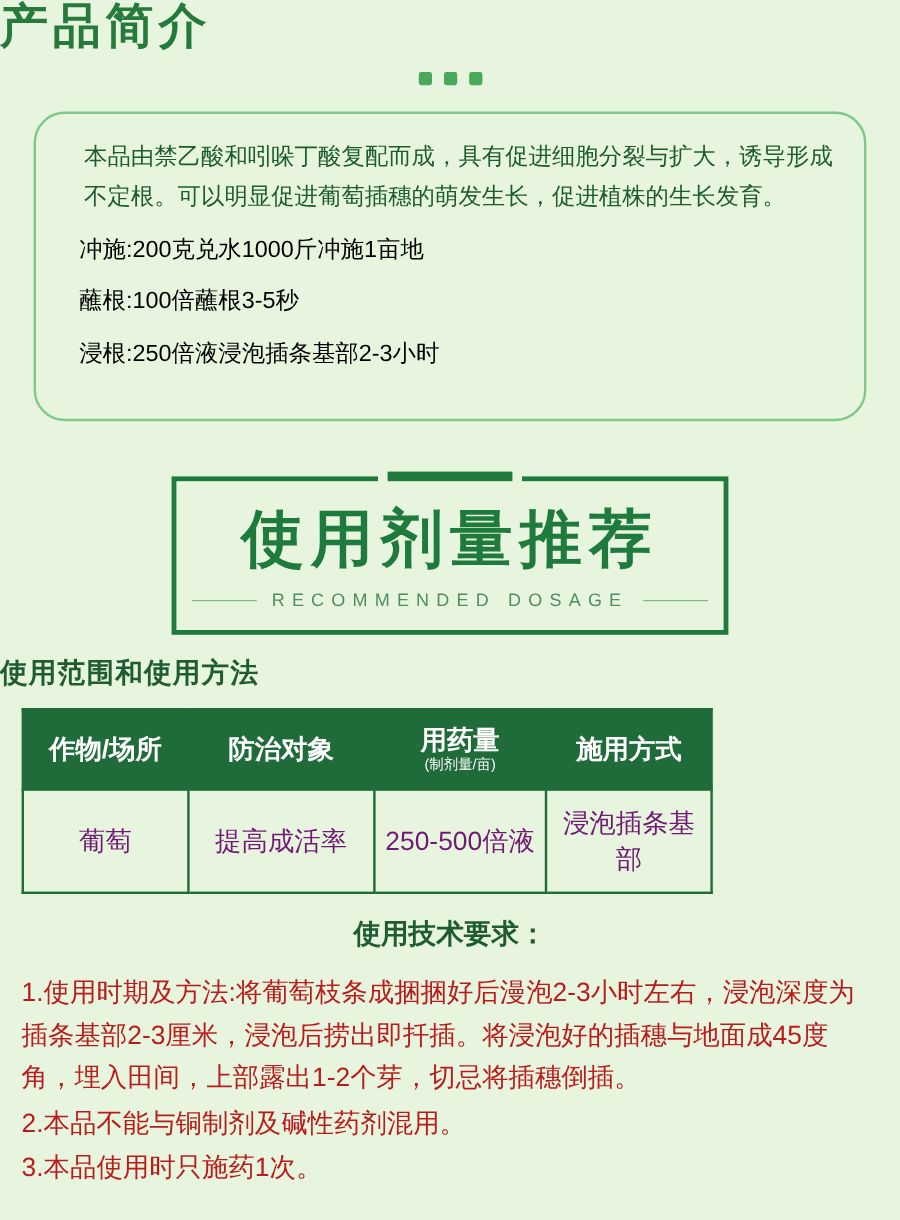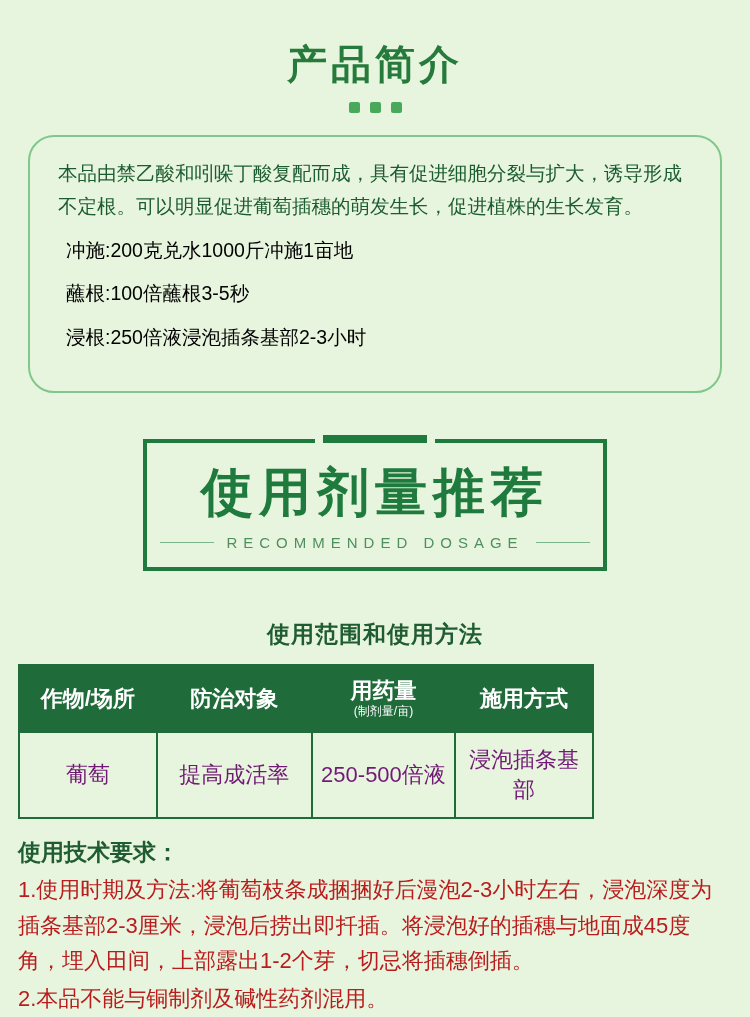--- a/index.html
+++ b/index.html
@@ -11,26 +11,24 @@
     height: 1017px;
     background: #e8f5de;
     font-family: "Liberation Sans", sans-serif;
     color: #1f5c32;
     overflow: hidden;
     position: relative;
   }
 
   
   .intro-title {
-    text-align: center;
     font-size: 40px;
     font-weight: bold;
     letter-spacing: 4px;
     color: #267a3c;
-    padding-top: 42px;
     line-height: 1.1;
   }
   .dots {
     display: flex;
     justify-content: center;
     gap: 10px;
     margin-top: 16px;
   }
   .dots i {
     display: block;
@@ -45,21 +43,21 @@
     border: 2px solid #7fc88c;
     border-radius: 26px;
     padding: 20px 24px 26px 24px;
     background: transparent;
   }
   .intro-para {
     font-size: 19.5px;
     line-height: 1.68;
     color: #1c5c30;
     text-indent: 0;
-    margin: 0 0 6px 4px;
+    margin: 0 0 6px 16px;
   }
   .intro-line {
     font-size: 19.5px;
     line-height: 1.62;
     color: #000000;
     margin: 12px;
   }
 
   
   .banner-wrap {
@@ -111,25 +109,24 @@
   }
   .banner-en .rule {
     display: block;
     width: 54px;
     height: 1px;
     background: #7bb78b;
   }
 
   
   .table-title {
-    text-align: center;
     font-size: 23px;
     font-weight: bold;
     color: #1f5c32;
-    margin-top: 48px;
+    margin-top: 16px;
     letter-spacing: 1px;
   }
   table.dosage {
     margin: 14px 18px 0 18px;
     width: 576px;
     border-collapse: collapse;
     table-layout: fixed;
   }
   table.dosage th {
     background: #1f6b39;
@@ -161,21 +158,22 @@
   col.c4 { width: 24%; }
 
   
   .notes {
     margin: 18px 18px 0 18px;
   }
   .notes-title {
     font-size: 23px;
     font-weight: bold;
     color: #1f5c32;
-    margin-bottom: 4px;
+    margin-bottom: 15px;
+    text-align: center;
   }
   .note-item {
     font-size: 22px;
     line-height: 1.62;
     color: #b91c1c;
     margin: 0 0 2px 0;
   }
 </style>
 </head>
 <body>

